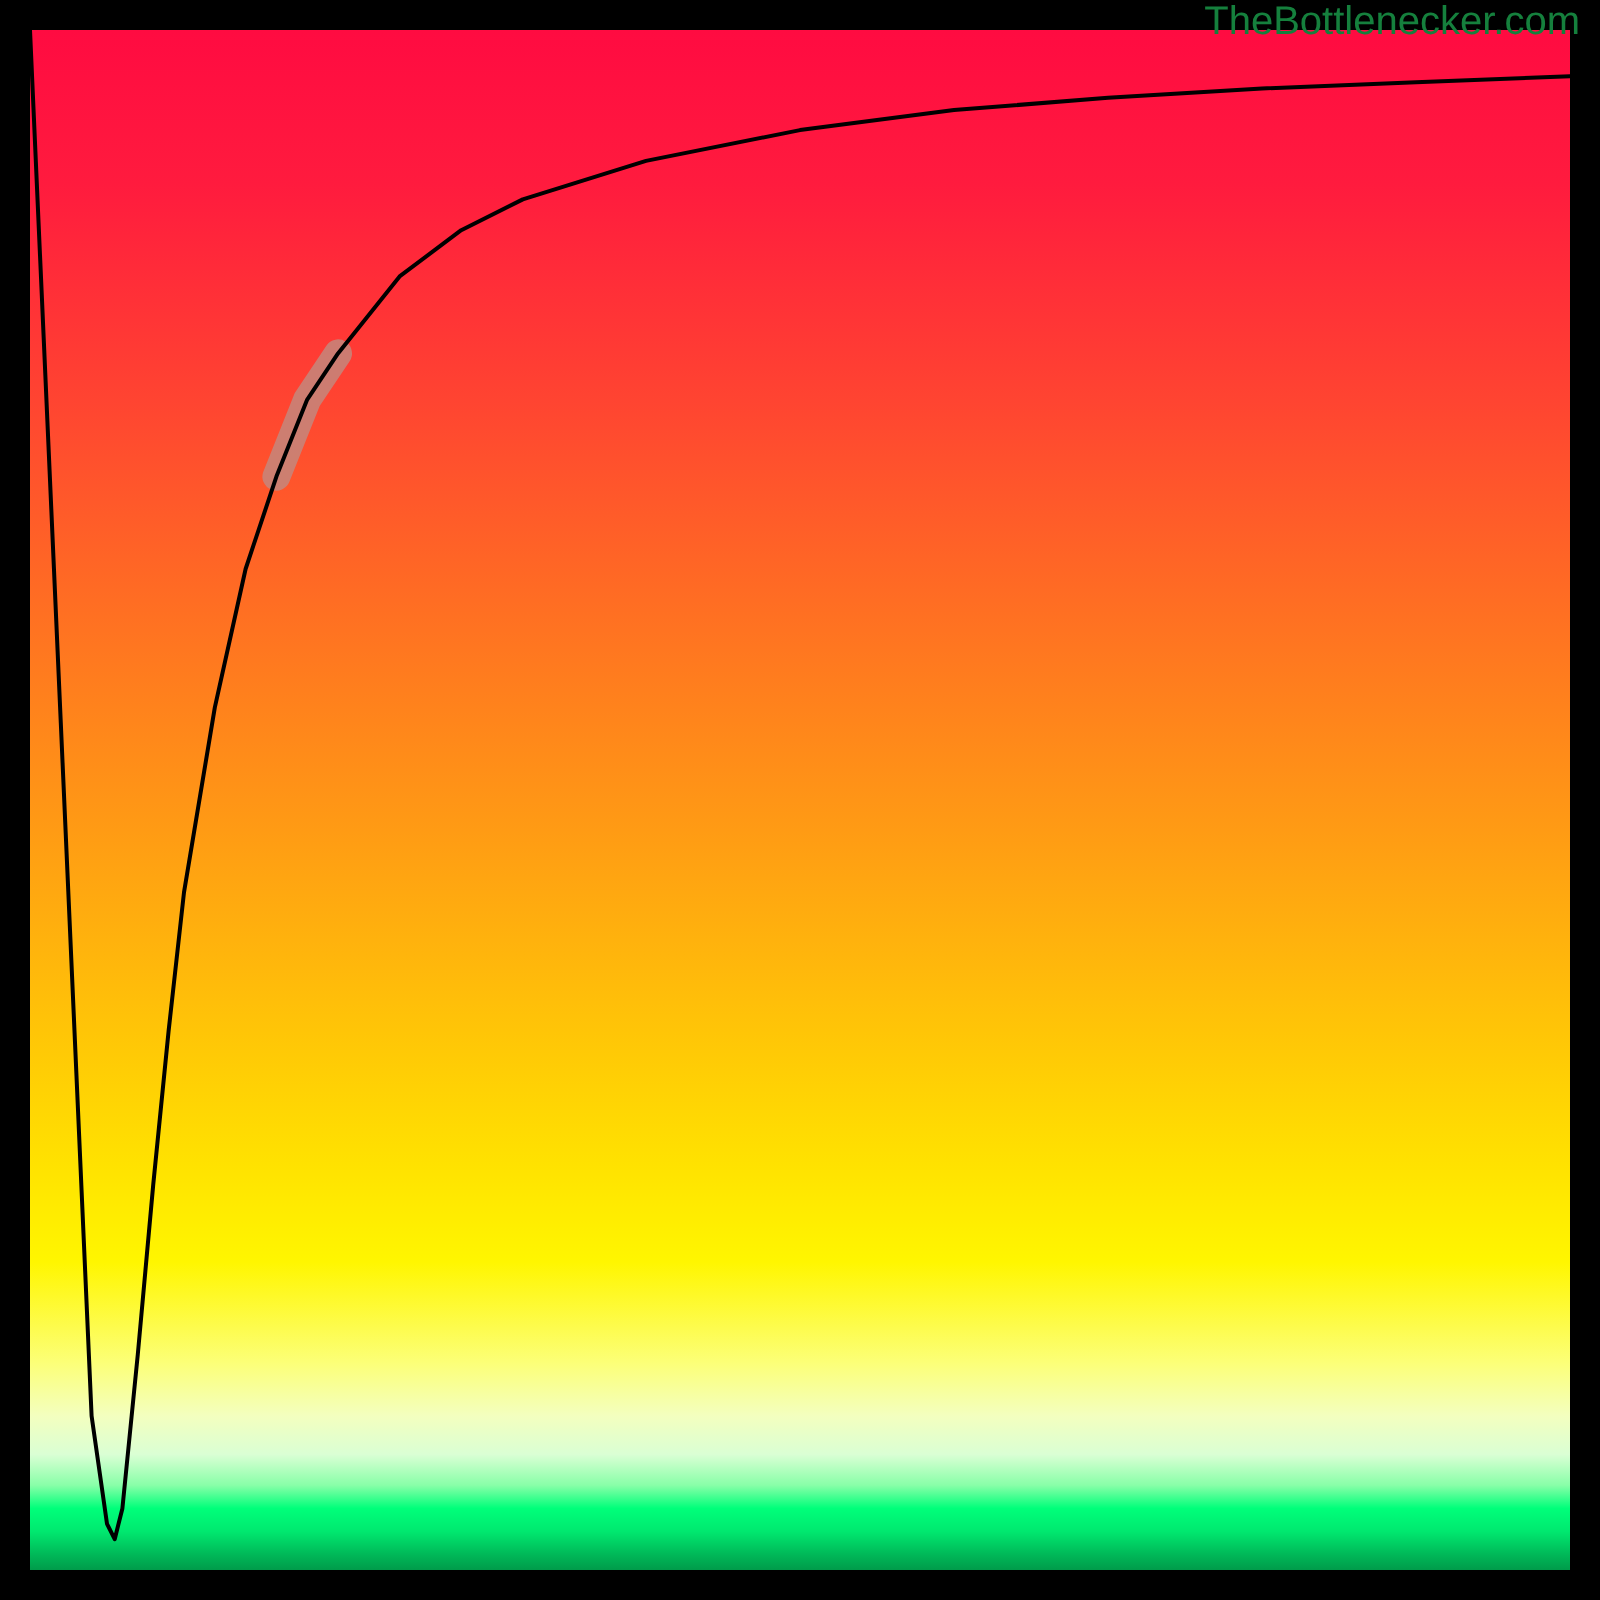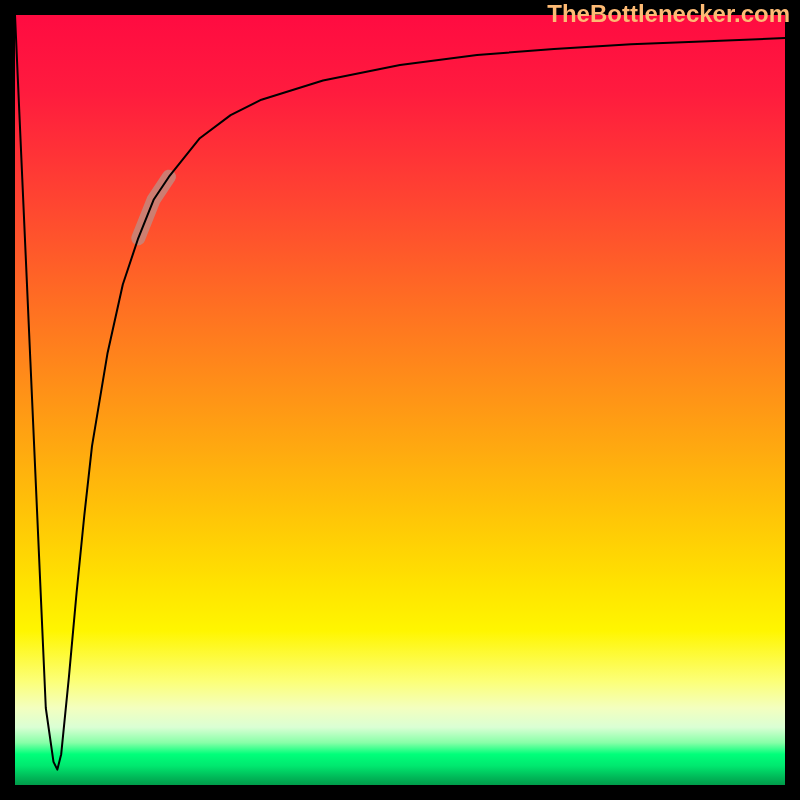--- a/index.html
+++ b/index.html
@@ -71,23 +71,23 @@
     position: absolute;
     inset: 0;
     border: 15px solid #000;
     box-sizing: border-box;
     pointer-events: none;
   }
   .source-label {
     position: absolute;
     top: 0;
     right: 10px;
-    font-size: 24px;
-    font-weight: bold;
-    color: #fdba74;
+    font-size: 20px;
+    font-weight: normal;
+    color: #15803d;
     letter-spacing: 0;
     user-select: none;
   }
 </style>
 </head>
 <body>
 
 <div class="chart-wrap">
   <div class="plot-area">
     <div class="gradient-bg"></div>

